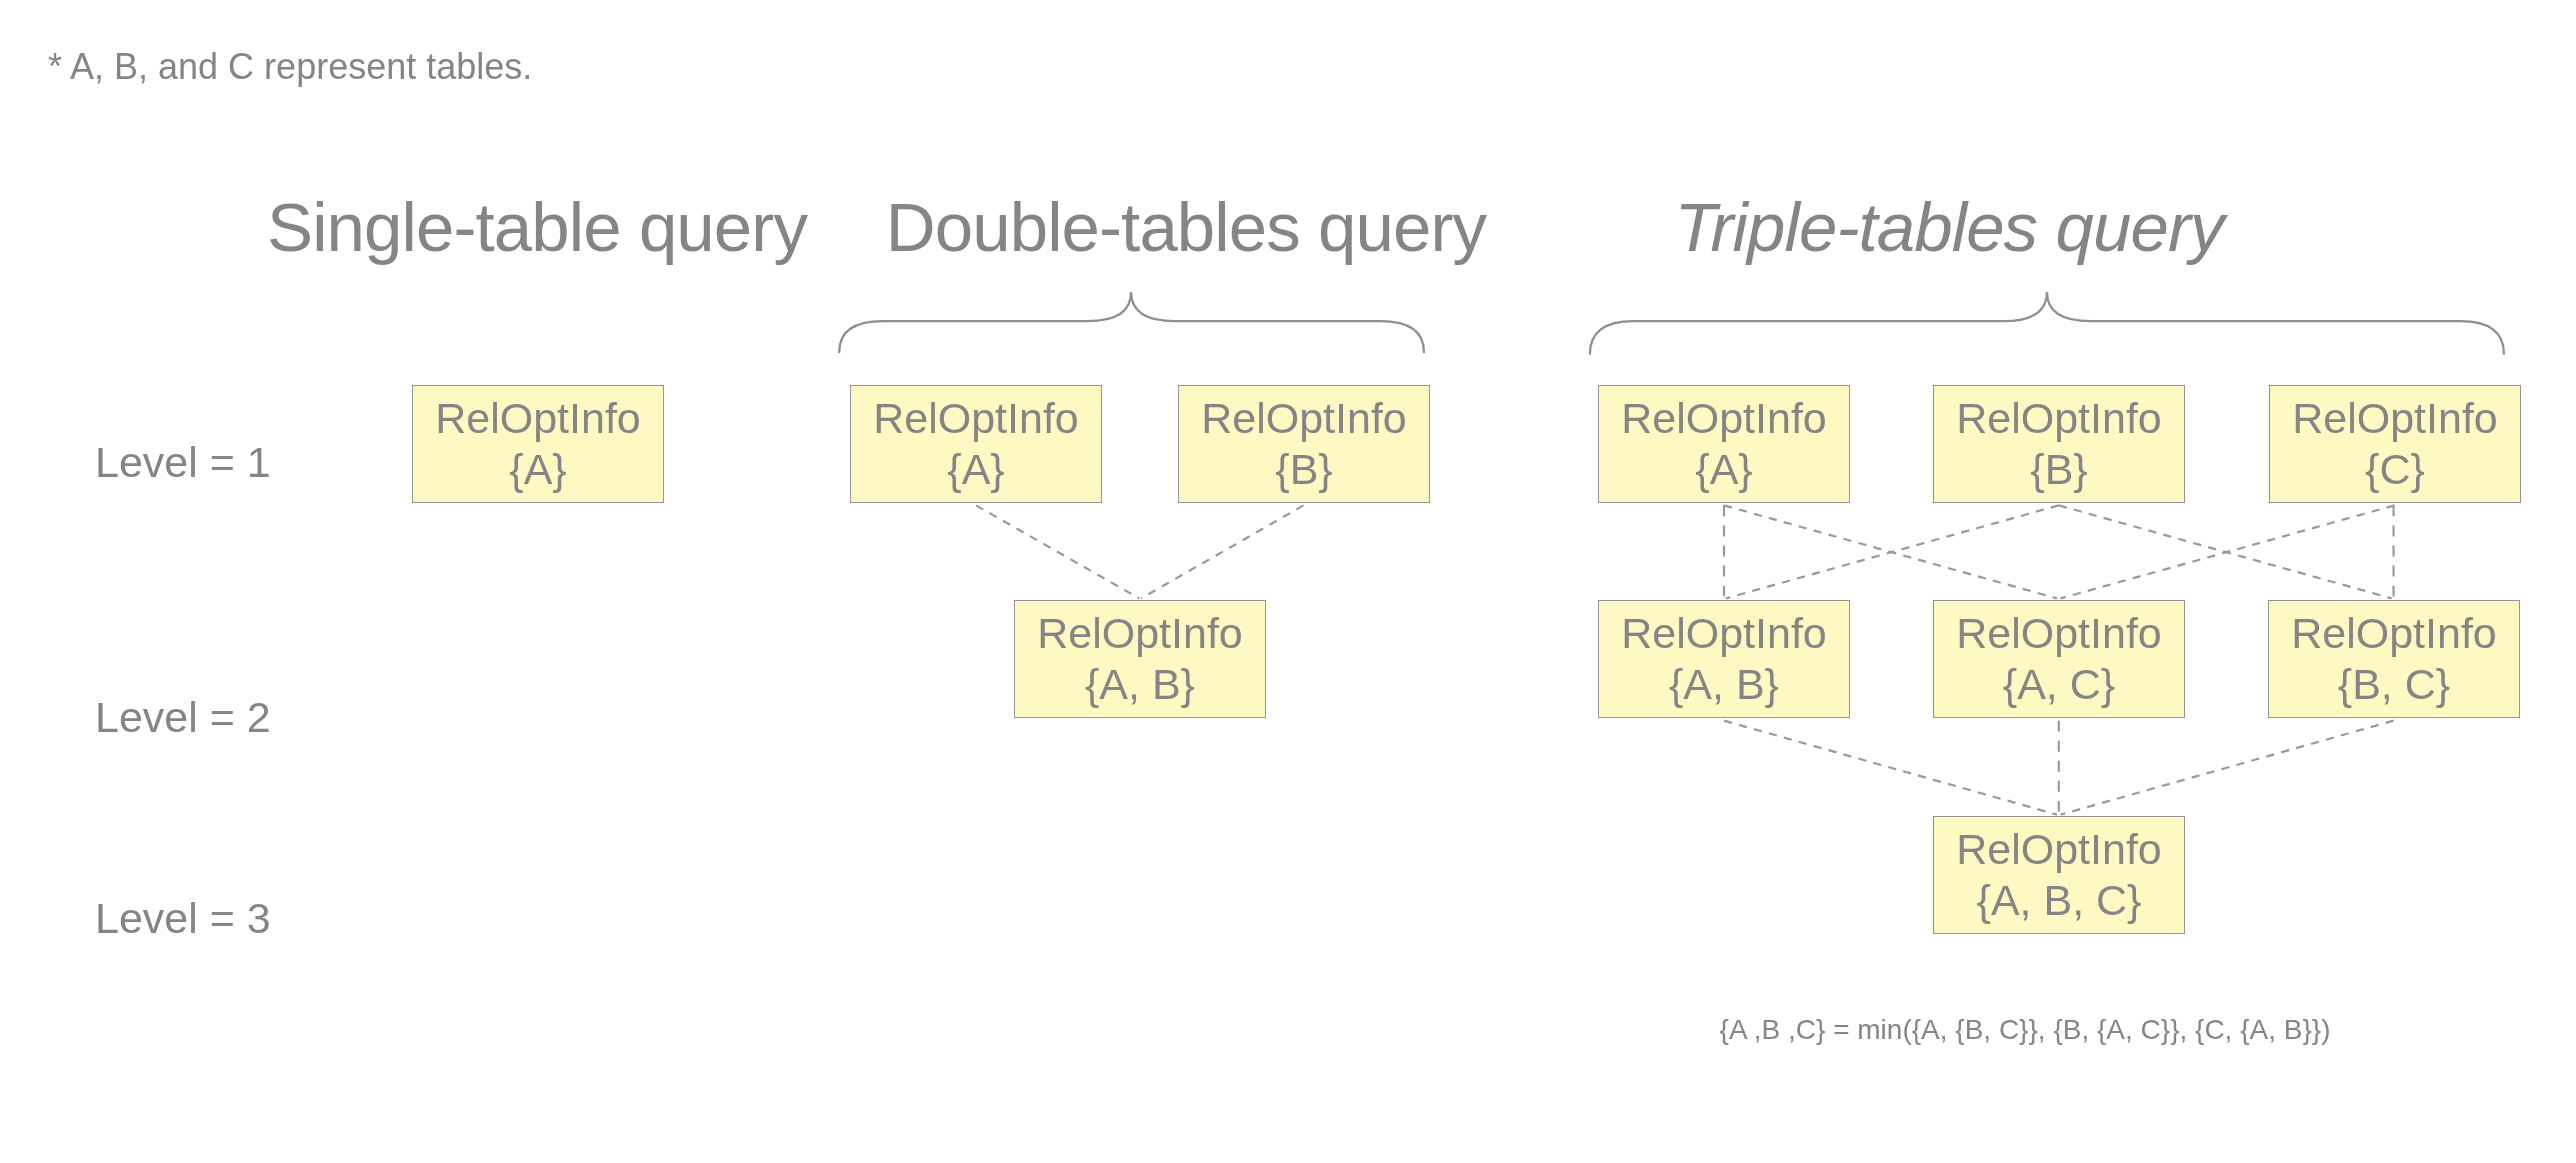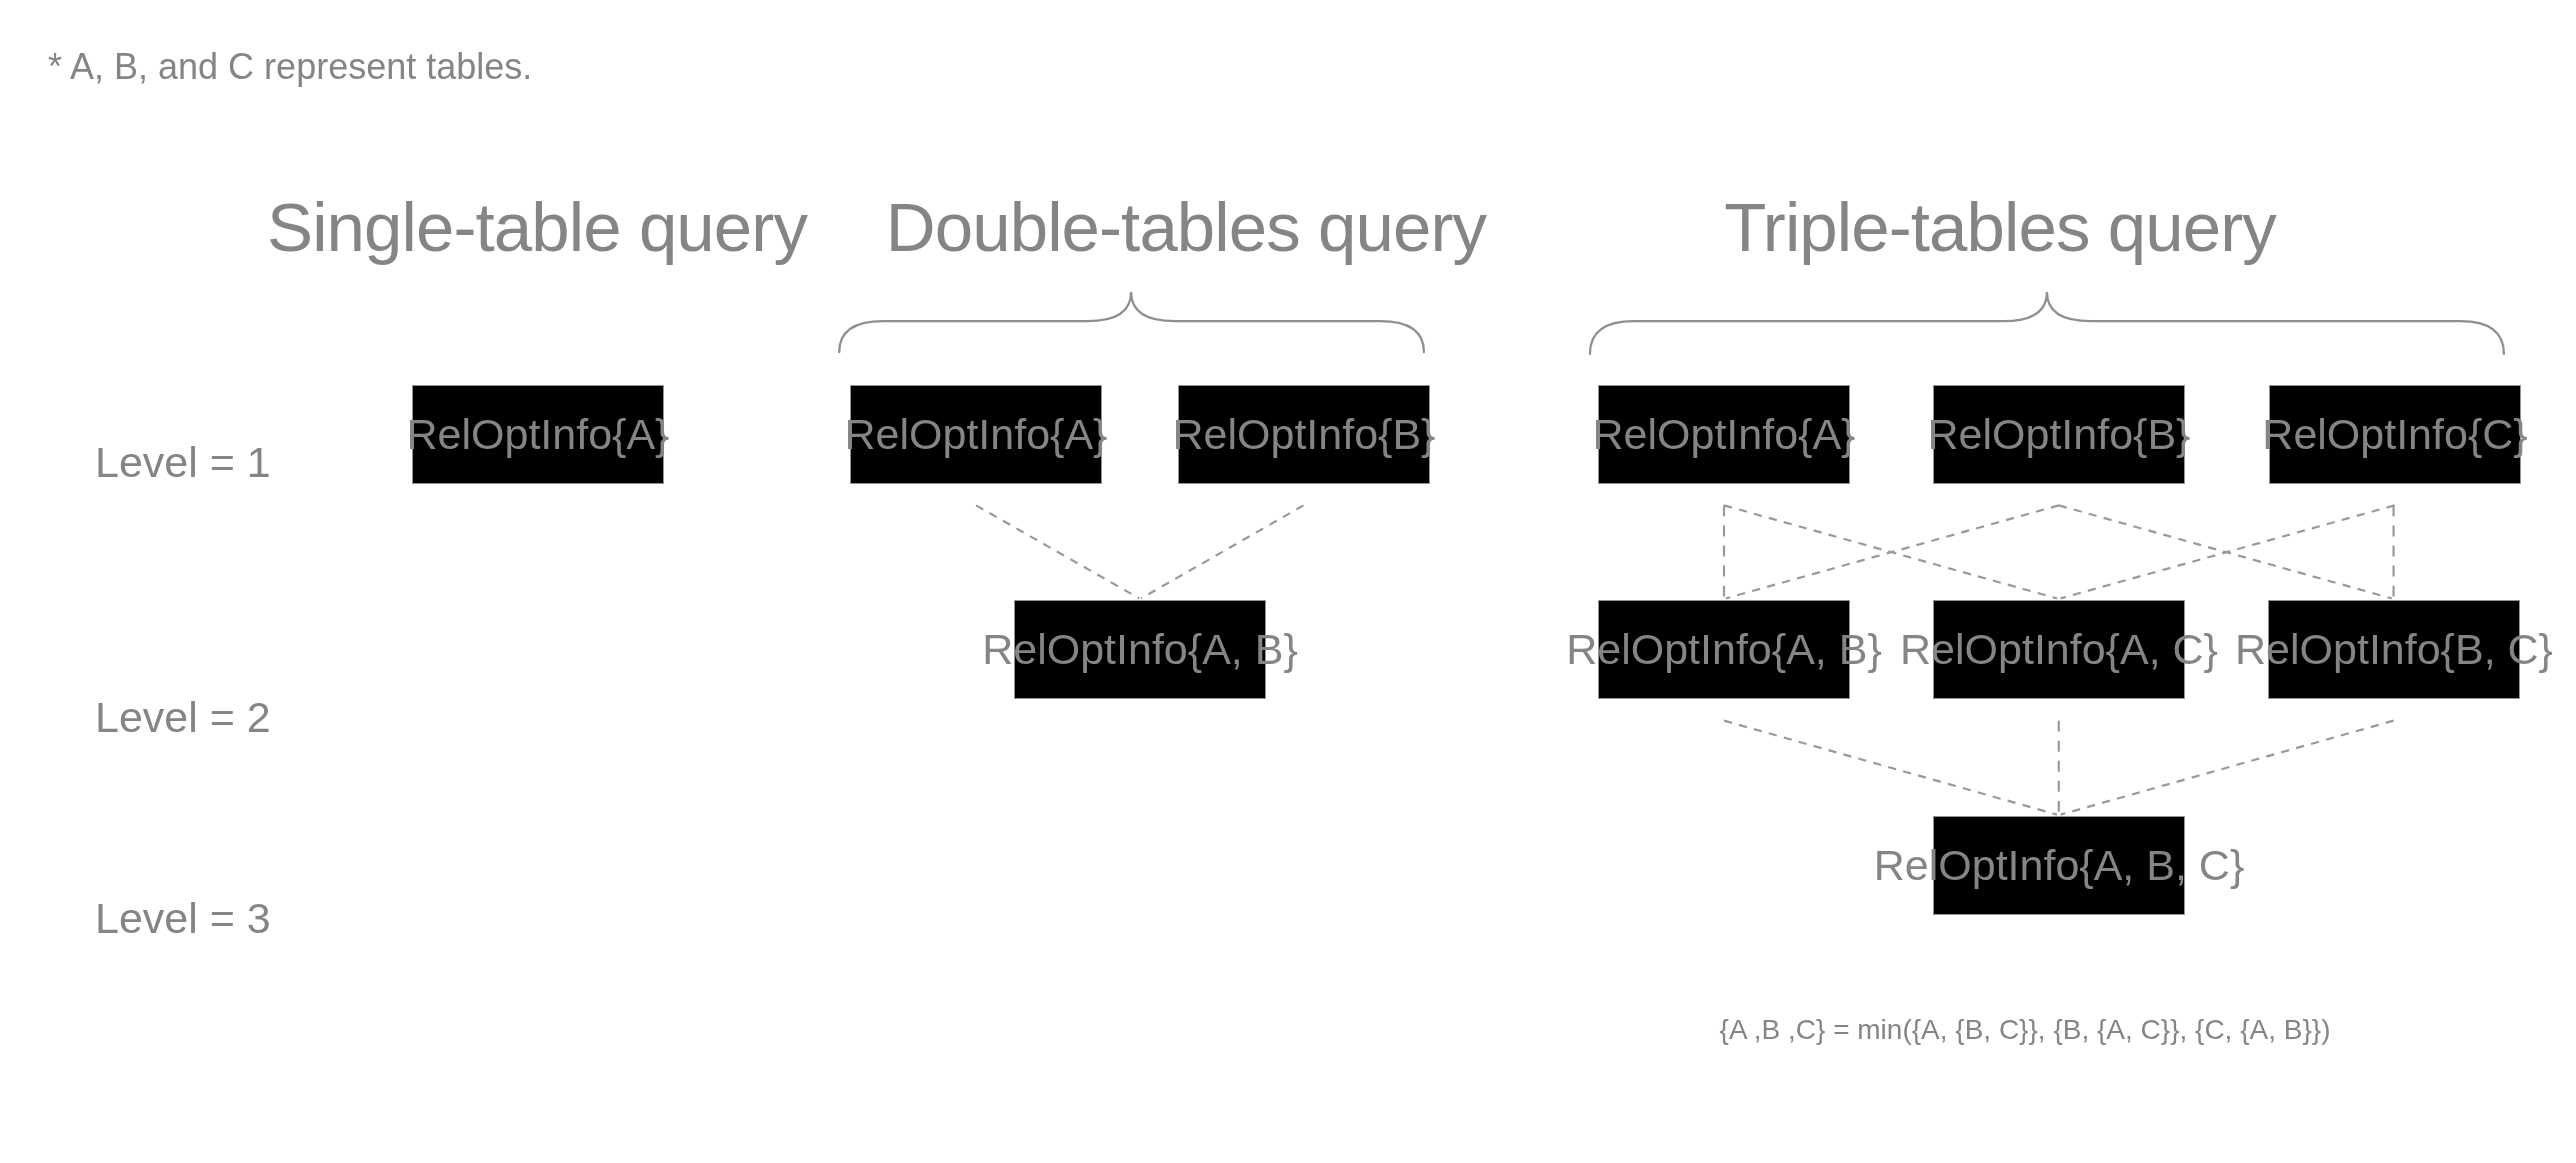--- a/index.html
+++ b/index.html
@@ -26,40 +26,40 @@
   .col-header {
     position: absolute;
     top: 188px;
     transform: translateX(-50%);
     font-size: 69px;
     letter-spacing: -0.9px;
     white-space: nowrap;
   }
   .col-header.single { left: 537px; }
   .col-header.double { left: 1186px; }
-  .col-header.triple { left: 2000px; }
+  .col-header.triple { left: 1949px; font-style: italic; }
   .level-label {
     position: absolute;
     left: 77px;
     font-size: 43px;
     white-space: nowrap;
     margin-left: 18px;
   }
   .level-1 { top: 438px; }
   .level-2 { top: 693px; }
   .level-3 { top: 894px; }
   .relbox {
     position: absolute;
     width: 252px;
-    height: 99px;
+    height: 118px;
     box-sizing: border-box;
     border: 1.8px solid #949494;
-    background: #000000;
+    background: #fef9c3;
     display: flex;
-    flex-direction: row;
+    flex-direction: column;
     align-items: center;
     justify-content: center;
     font-size: 43px;
     line-height: 51px;
     text-align: center;
     white-space: nowrap;
   }
   
   .pos-single-a  { left: 412px;  top: 385px; }
   .pos-double-a  { left: 850px;  top: 385px; }

